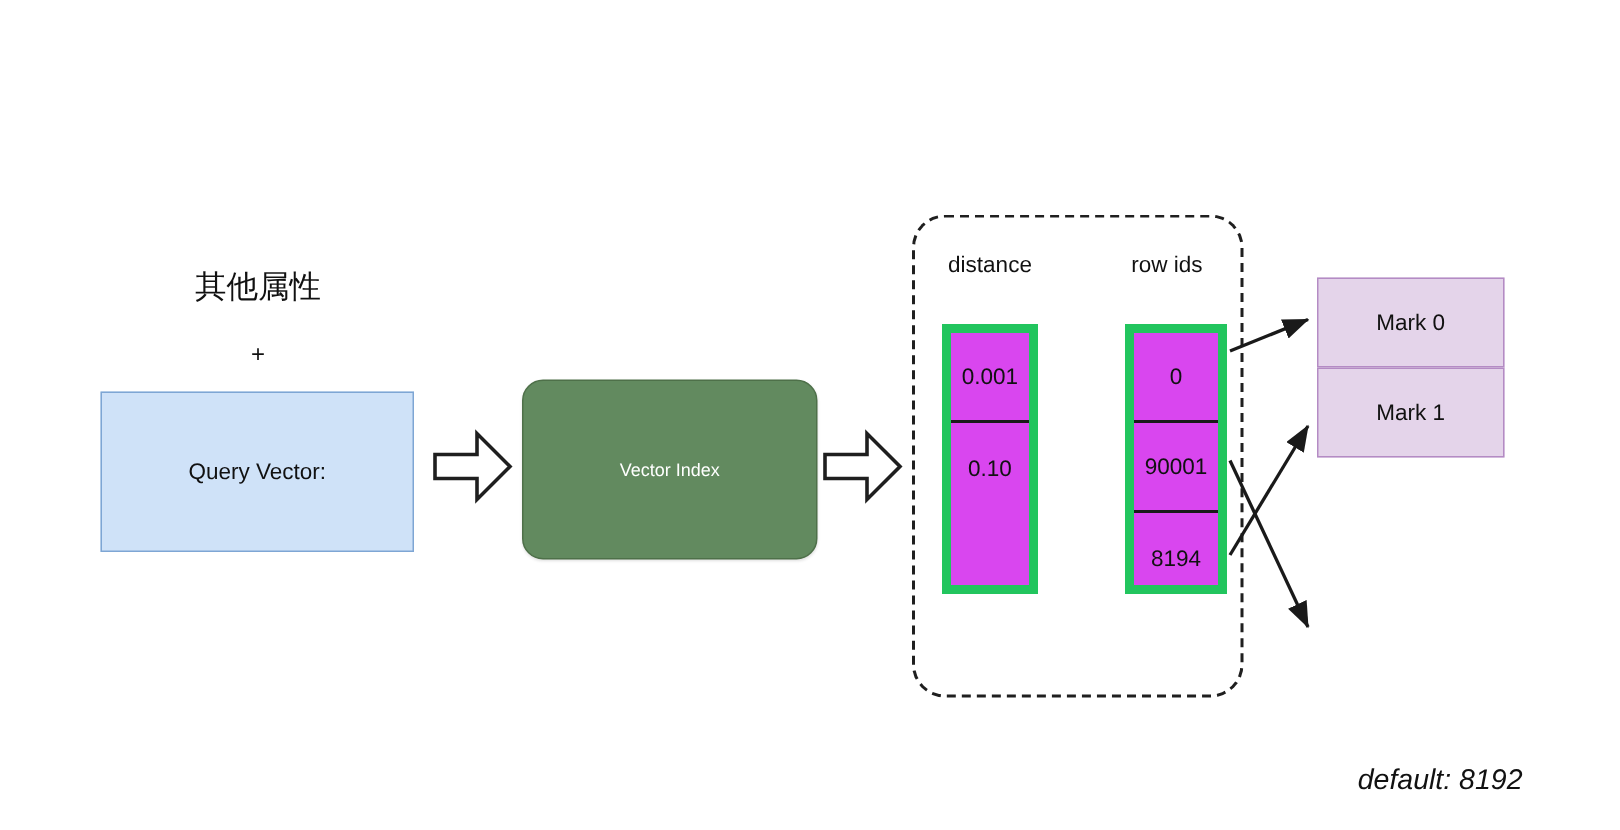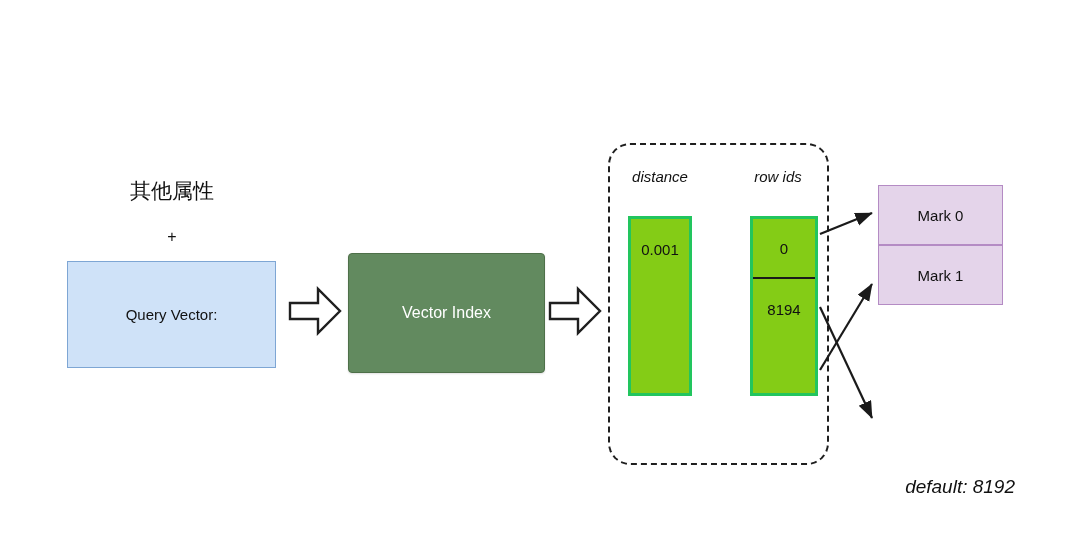--- a/index.html
+++ b/index.html
@@ -82,26 +82,26 @@
   
   #vector-index-box {
     position: absolute;
     left: 348px;
     top: 253px;
     width: 197px;
     height: 120px;
     box-sizing: border-box;
     background: #628a5f;
     border: 1px solid #4e7049;
-    border-radius: 4px;
+    border-radius: 14px;
     display: flex;
     align-items: center;
     justify-content: center;
     color: #ffffff;
-    font-size: 16px;
+    font-size: 12px;
     box-shadow: 0 1px 2px rgba(0,0,0,0.12);
   }
 
   
   .block-arrow {
     position: absolute;
     width: 54px;
     height: 56px;
   }
 
@@ -115,30 +115,29 @@
     box-sizing: border-box;
     border: 2px dashed #1f1f1f;
     border-radius: 22px;
   }
 
   .col-header {
     position: absolute;
     font-size: 15px;
     color: #111111;
     text-align: center;
-    font-style: italic;
   }
   #distance-header { left: 618px; top: 168px; width: 84px; }
   #rowids-header   { left: 736px; top: 168px; width: 84px; }
 
   .data-column {
     position: absolute;
     box-sizing: border-box;
-    border: 3px solid #22c55e;
-    background: #84cc16;
+    border: 6px solid #22c55e;
+    background: #d946ef;
   }
   #distance-column { left: 628px; top: 216px; width: 64px; height: 180px; }
   #rowids-column   { left: 750px; top: 216px; width: 68px; height: 180px; }
 
   .data-cell {
     box-sizing: border-box;
     height: 60px;
     display: flex;
     align-items: center;
     justify-content: center;
@@ -161,21 +160,21 @@
     color: #111111;
   }
   #mark-box-0  { left: 878px; top: 185px; width: 125px; height: 60px; }
   #mark-box-1  { left: 878px; top: 245px; width: 125px; height: 60px; }
   #mark-box-10 { left: 878px; top: 390px; width: 125px; height: 60px; }
 
   
   #default-note {
     position: absolute;
     left: 0;
-    top: 476px;
+    top: 510px;
     width: 1015px;
     text-align: right;
     font-size: 19px;
     font-style: italic;
     color: #111111;
   }
 
   
   #arrow-layer {
     position: absolute;
@@ -216,24 +215,26 @@
   </div>
 
   <div id="results-container"></div>
 
   <div class="col-header" id="distance-header">distance</div>
 
   <div class="col-header" id="rowids-header">row ids</div>
 
   <div class="data-column" id="distance-column">
     <div class="data-cell">0.001</div>
+    <div class="data-cell">0.10</div>
   </div>
 
   <div class="data-column" id="rowids-column">
     <div class="data-cell">0</div>
+    <div class="data-cell">90001</div>
     <div class="data-cell">8194</div>
   </div>
 
   <svg id="arrow-layer">
     <defs>
       <marker id="head" markerWidth="9" markerHeight="9" refX="7.6" refY="3.1" orient="auto" markerUnits="strokeWidth">
         <path d="M0,0 L8,3.1 L0,6.2 z" fill="#1a1a1a"></path>
       </marker>
     </defs>
 

